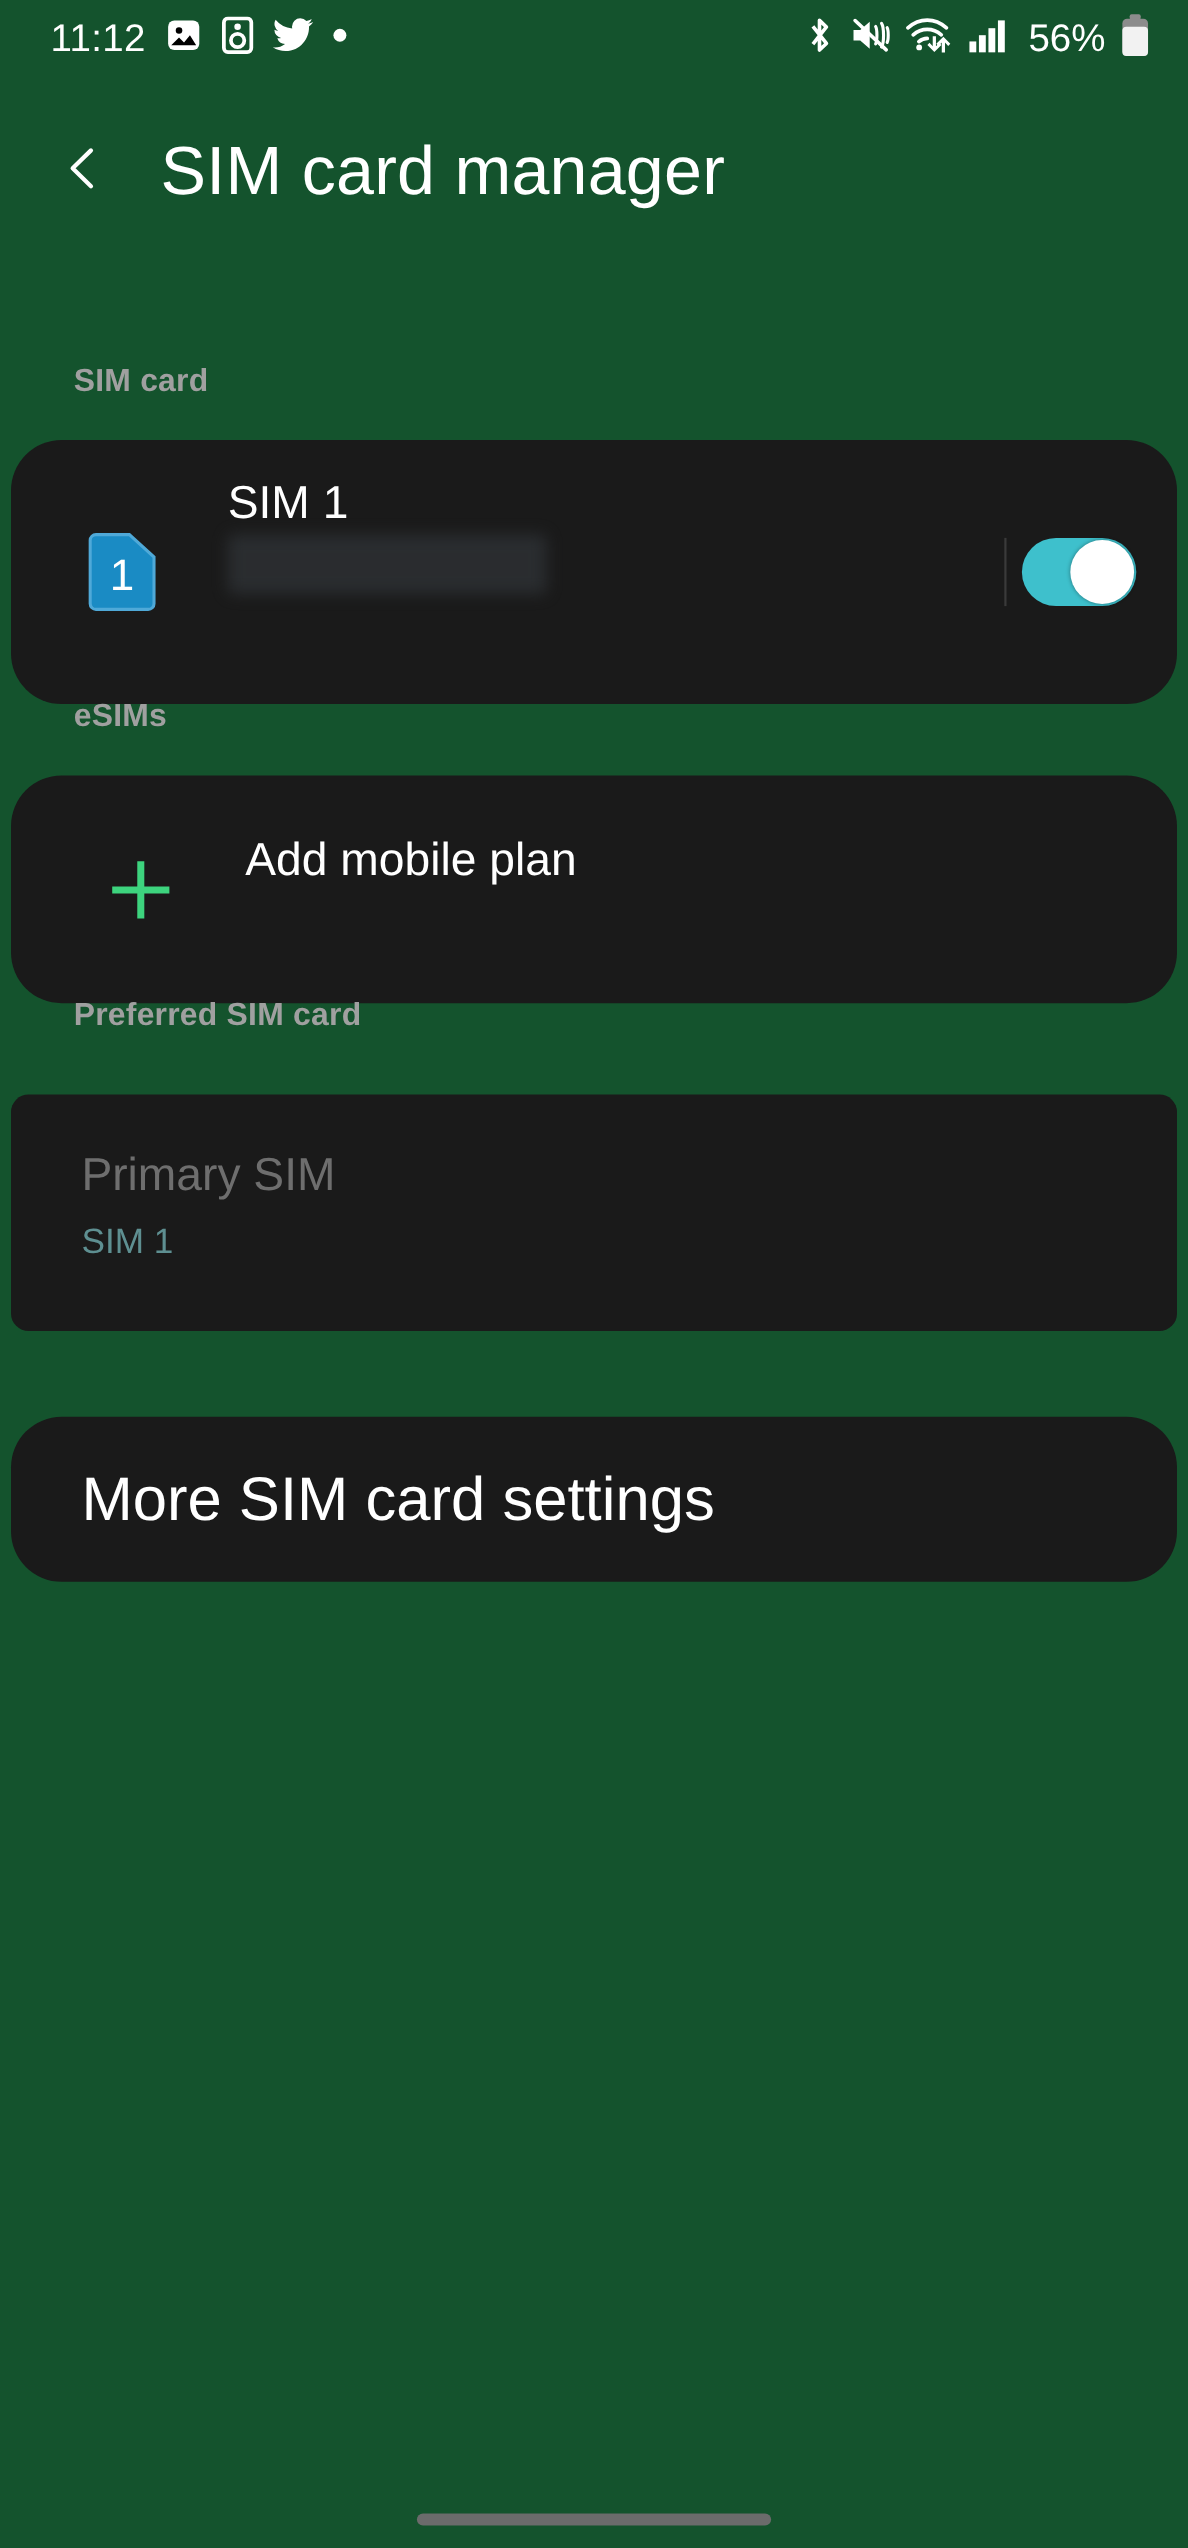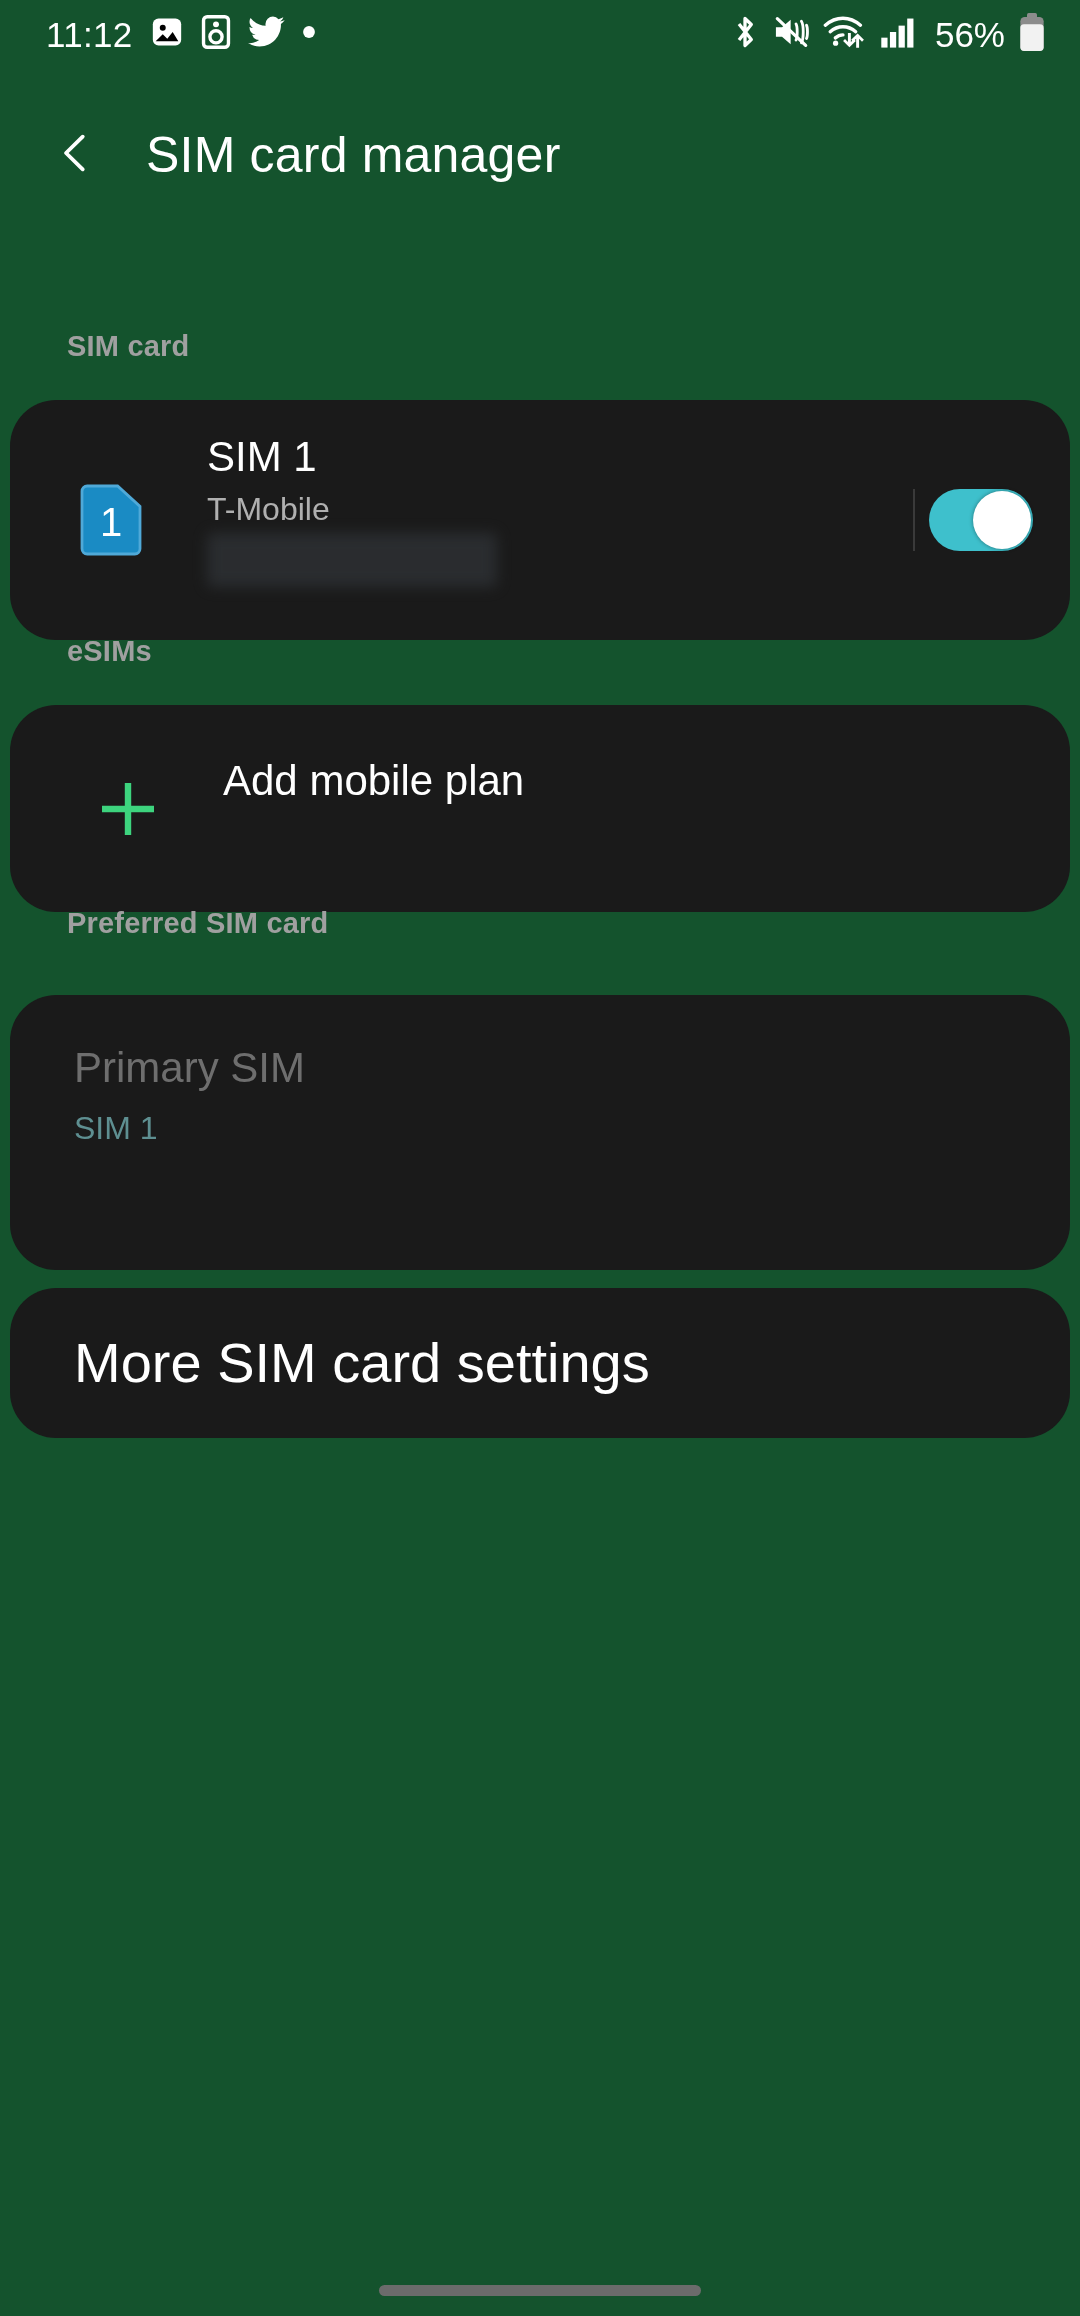--- a/index.html
+++ b/index.html
@@ -29,21 +29,21 @@
   
   .header {
     position:absolute; top:100px; left:0; width:1080px; height:110px;
     display:flex; align-items:center;
   }
   .back-btn {
     width:96px; height:96px; margin-left:28px;
     display:flex; align-items:center; justify-content:center;
   }
   .page-title {
-    color:#fff; font-size:50px; font-weight:400; letter-spacing:.2px;
+    color:#fff; font-size:62px; font-weight:400; letter-spacing:.2px;
     margin-left:22px;
   }
 
   
   .section-label {
     position:absolute; left:67px;
     color:#a0a0a0; font-size:29px; font-weight:700; letter-spacing:.2px;
   }
   .card {
     position:absolute; left:10px; width:1060px;
@@ -88,21 +88,21 @@
   .esim-inner { position:relative; width:100%; height:100%; }
   .plus-icon {
     position:absolute; left:80px; top:50%; transform:translateY(-50%);
     width:76px; height:76px;
   }
   .esim-text { position:absolute; left:213px; top:53px; }
   .esim-title { color:#fff; font-size:42px; line-height:1.1; }
   .esim-sub { color:#9e9e9e; font-size:32px; margin-top:14px; line-height:1.1; }
 
   
-  .card-pref { top:995px; height:275px; }
+  .card-pref { top:995px; height:215px;border-radius:16px; }
   .pref-text { position:absolute; left:64px; top:50px; }
   .pref-title { color:#6e6e6e; font-size:42px; line-height:1.1; }
   .pref-sub { color:#5e8f91; font-size:32px; margin-top:20px; line-height:1.1; }
 
   
   .card-more { top:1288px; height:150px; }
   .more-text {
     position:absolute; left:64px; top:50%; transform:translateY(-50%);
     color:#fff; font-size:56px; line-height:1.1;
   }
@@ -219,21 +219,20 @@
     <div class="sim1-inner">
       <span class="sim-badge">
         <svg width="62" height="72" viewBox="0 0 31 36">
           <path fill="#1a8bc4" stroke="#4fa9d8" stroke-width="1.4" d="M3.6 1h15.2L30 11.2v21.2a2.6 2.6 0 0 1-2.6 2.6H3.6A2.6 2.6 0 0 1 1 32.4V3.6A2.6 2.6 0 0 1 3.6 1z"></path>
           <text x="15.5" y="26" font-family="Liberation Sans, sans-serif" font-size="20" font-weight="400" fill="#ffffff" text-anchor="middle">1</text>
         </svg>
       </span>
 
       <div class="sim-text-block">
         <div class="sim-title">SIM 1</div>
-        <div class="sim-sub">T-Mobile</div>
         <div class="redacted"></div>
       </div>
 
       <div class="toggle-divider"></div>
 
       <div class="toggle">
         <div class="knob"></div>
       </div>
     </div>
   </div>

